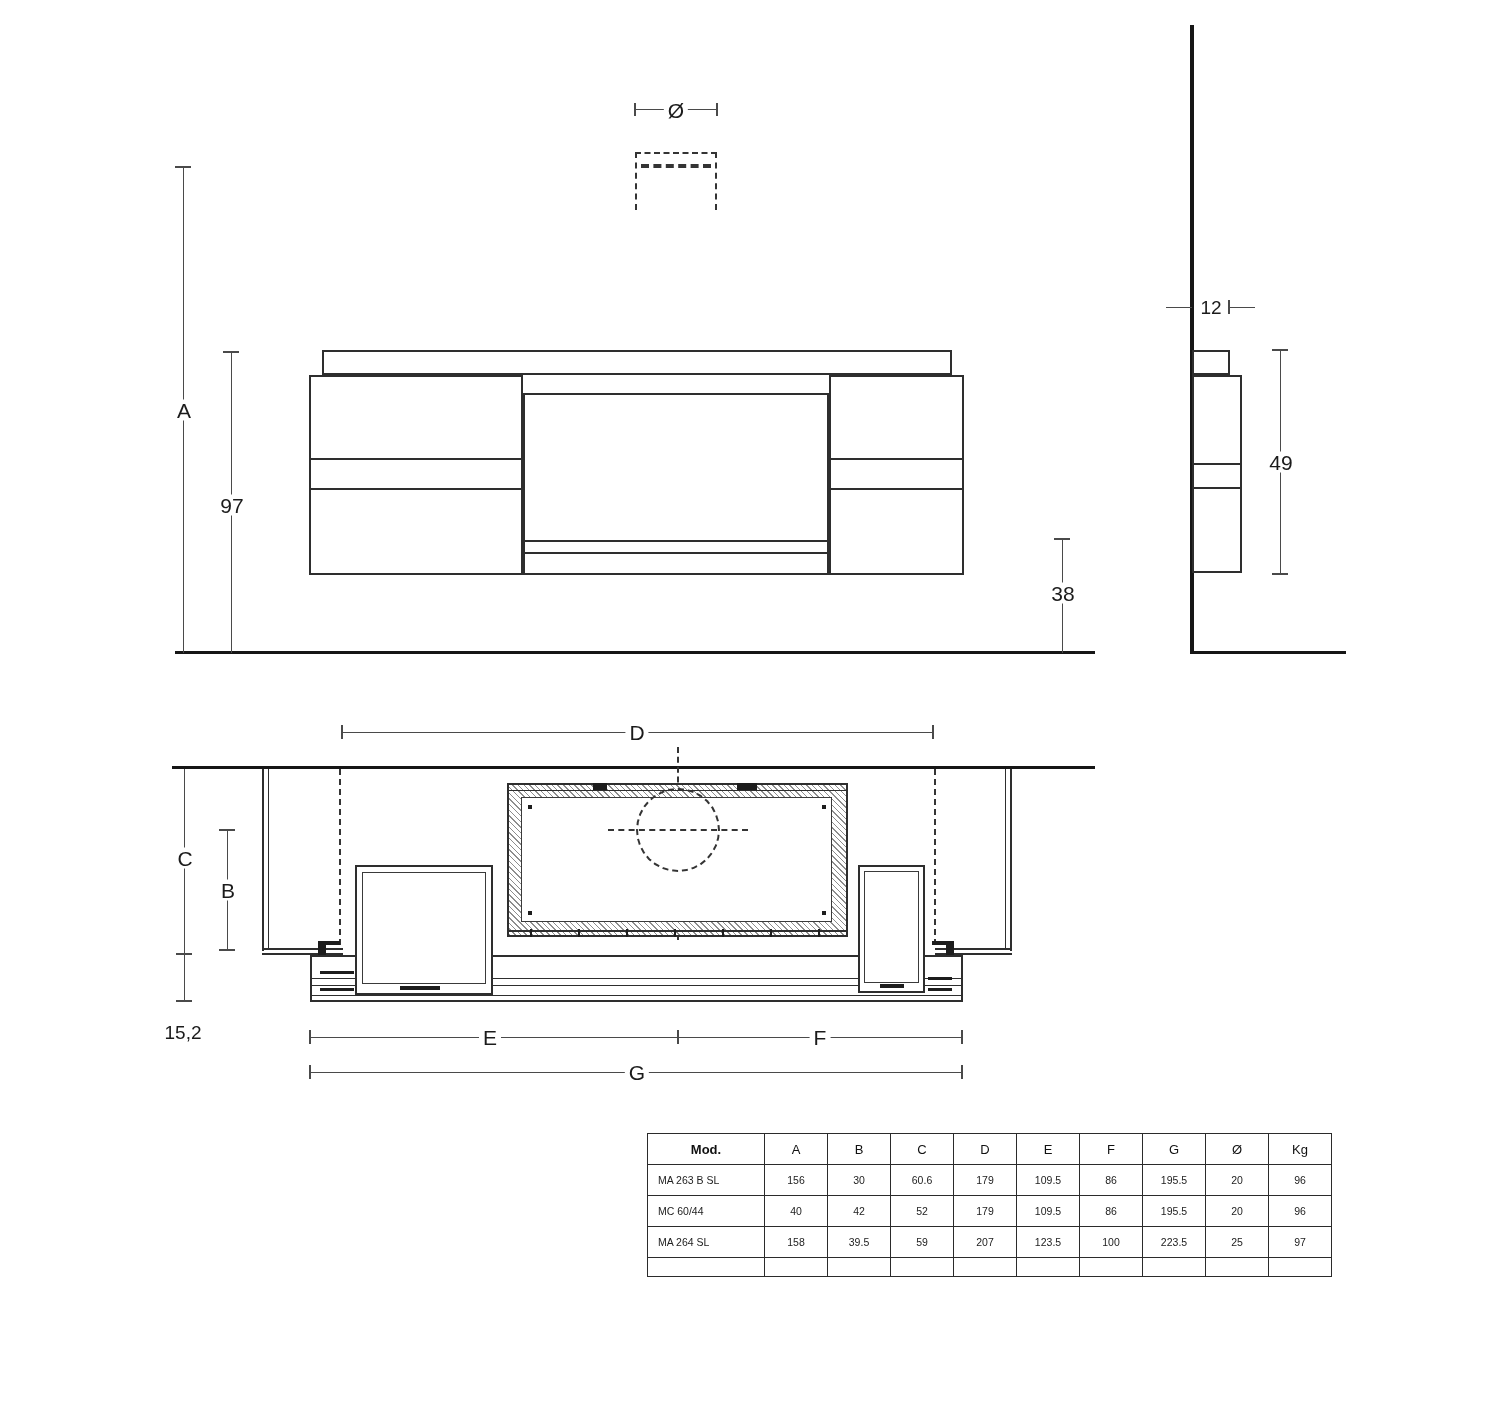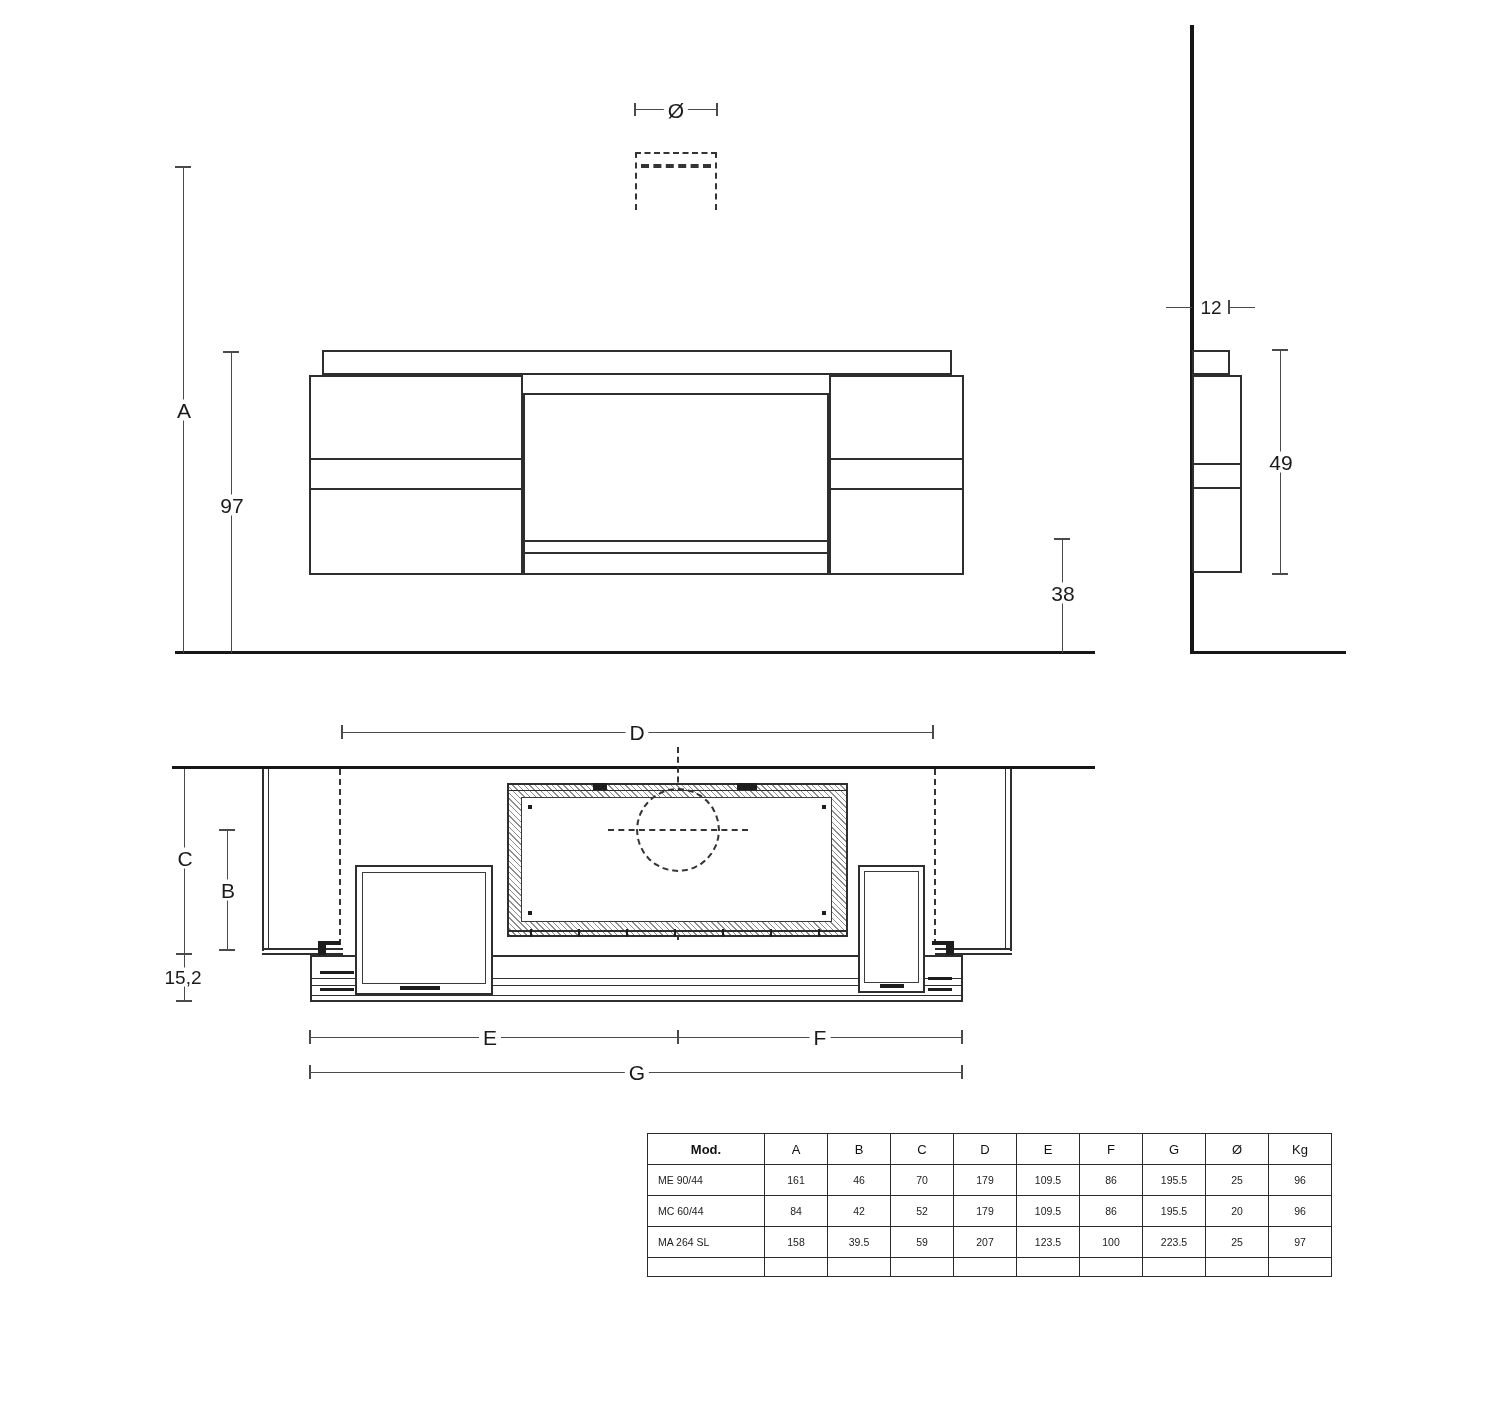--- a/index.html
+++ b/index.html
@@ -164,21 +164,21 @@
     <div class="tkh" style="left:176px;top:953px;"></div>
     <div class="lbl" style="left:185px;top:858px;">C</div>
 
     <div class="dimv" style="left:227px;top:830px;height:121px;"></div>
     <div class="tkh" style="left:219px;top:829px;"></div>
     <div class="tkh" style="left:219px;top:949px;"></div>
     <div class="lbl" style="left:228px;top:890px;">B</div>
 
     <div class="dimv" style="left:184px;top:955px;height:47px;"></div>
     <div class="tkh" style="left:176px;top:1000px;"></div>
-    <div class="lbl sm" style="left:183px;top:977px;">15,2</div>
+    <div class="lbl sm" style="left:183px;top:1032px;">15,2</div>
 
     <div class="dimh" style="left:310px;top:1037px;width:653px;"></div>
     <div class="tkv" style="left:309px;top:1030px;"></div>
     <div class="tkv" style="left:677px;top:1030px;"></div>
     <div class="tkv" style="left:961px;top:1030px;"></div>
     <div class="lbl" style="left:490px;top:1037px;">E</div>
     <div class="lbl" style="left:820px;top:1037px;">F</div>
 
     <div class="dimh" style="left:310px;top:1072px;width:653px;"></div>
     <div class="tkv" style="left:309px;top:1065px;"></div>
@@ -197,34 +197,34 @@
             <th class="cnum">D</th>
             <th class="cnum">E</th>
             <th class="cnum">F</th>
             <th class="cnum">G</th>
             <th class="cnum">Ø</th>
             <th class="cnum">Kg</th>
           </tr>
         </thead>
       <tbody>
           <tr>
-            <td class="cmod mod">ME 90/44</td>
-            <td class="cnum">161</td>
-            <td class="cnum">46</td>
-            <td class="cnum">70</td>
+            <td class="cmod mod">MA 263 B SL</td>
+            <td class="cnum">156</td>
+            <td class="cnum">30</td>
+            <td class="cnum">60.6</td>
             <td class="cnum">179</td>
             <td class="cnum">109.5</td>
             <td class="cnum">86</td>
             <td class="cnum">195.5</td>
-            <td class="cnum">25</td>
+            <td class="cnum">20</td>
             <td class="cnum">96</td>
           </tr>
           <tr>
             <td class="cmod mod">MC 60/44</td>
-            <td class="cnum">84</td>
+            <td class="cnum">40</td>
             <td class="cnum">42</td>
             <td class="cnum">52</td>
             <td class="cnum">179</td>
             <td class="cnum">109.5</td>
             <td class="cnum">86</td>
             <td class="cnum">195.5</td>
             <td class="cnum">20</td>
             <td class="cnum">96</td>
           </tr>
           <tr>

